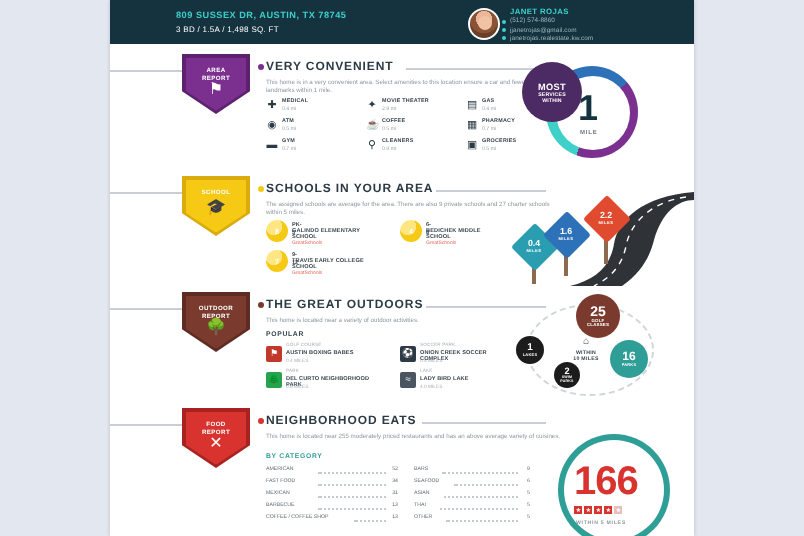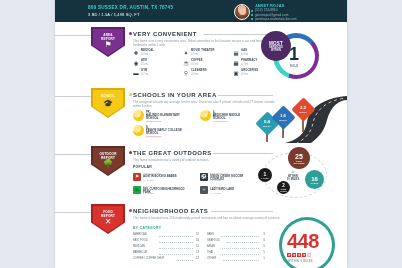--- a/index.html
+++ b/index.html
@@ -495,21 +495,21 @@
       </div>
       <div class="cat" style="left:152px;top:53px;width:58px;">
         <div class="cat-n">OTHER</div>
         <div class="cat-lead" style="left:16px;width:36px;"></div>
         <div class="cat-v" style="right:0;">5</div>
       </div>
 
       <div style="position:absolute;left:215px;top:9px;width:77px;height:55px;">
         <div class="teal-ring" style="left:9px;top:4px;width:56px;height:56px;"></div>
         <div class="teal-hole" style="left:12px;top:7px;width:50px;height:50px;"></div>
-        <div class="num255" style="left:17px;top:18px;">448</div>
+        <div class="num255" style="left:17px;top:18px;">166</div>
         <div class="stars" style="left:17px;top:40px;">
           <div class="star">★</div>
           <div class="star">★</div>
           <div class="star">★</div>
           <div class="star">★</div>
           <div class="star off">★</div>
         </div>
         <div class="w5" style="left:18px;top:47px;">WITHIN 5 MILES</div>
       </div>
     </div>

